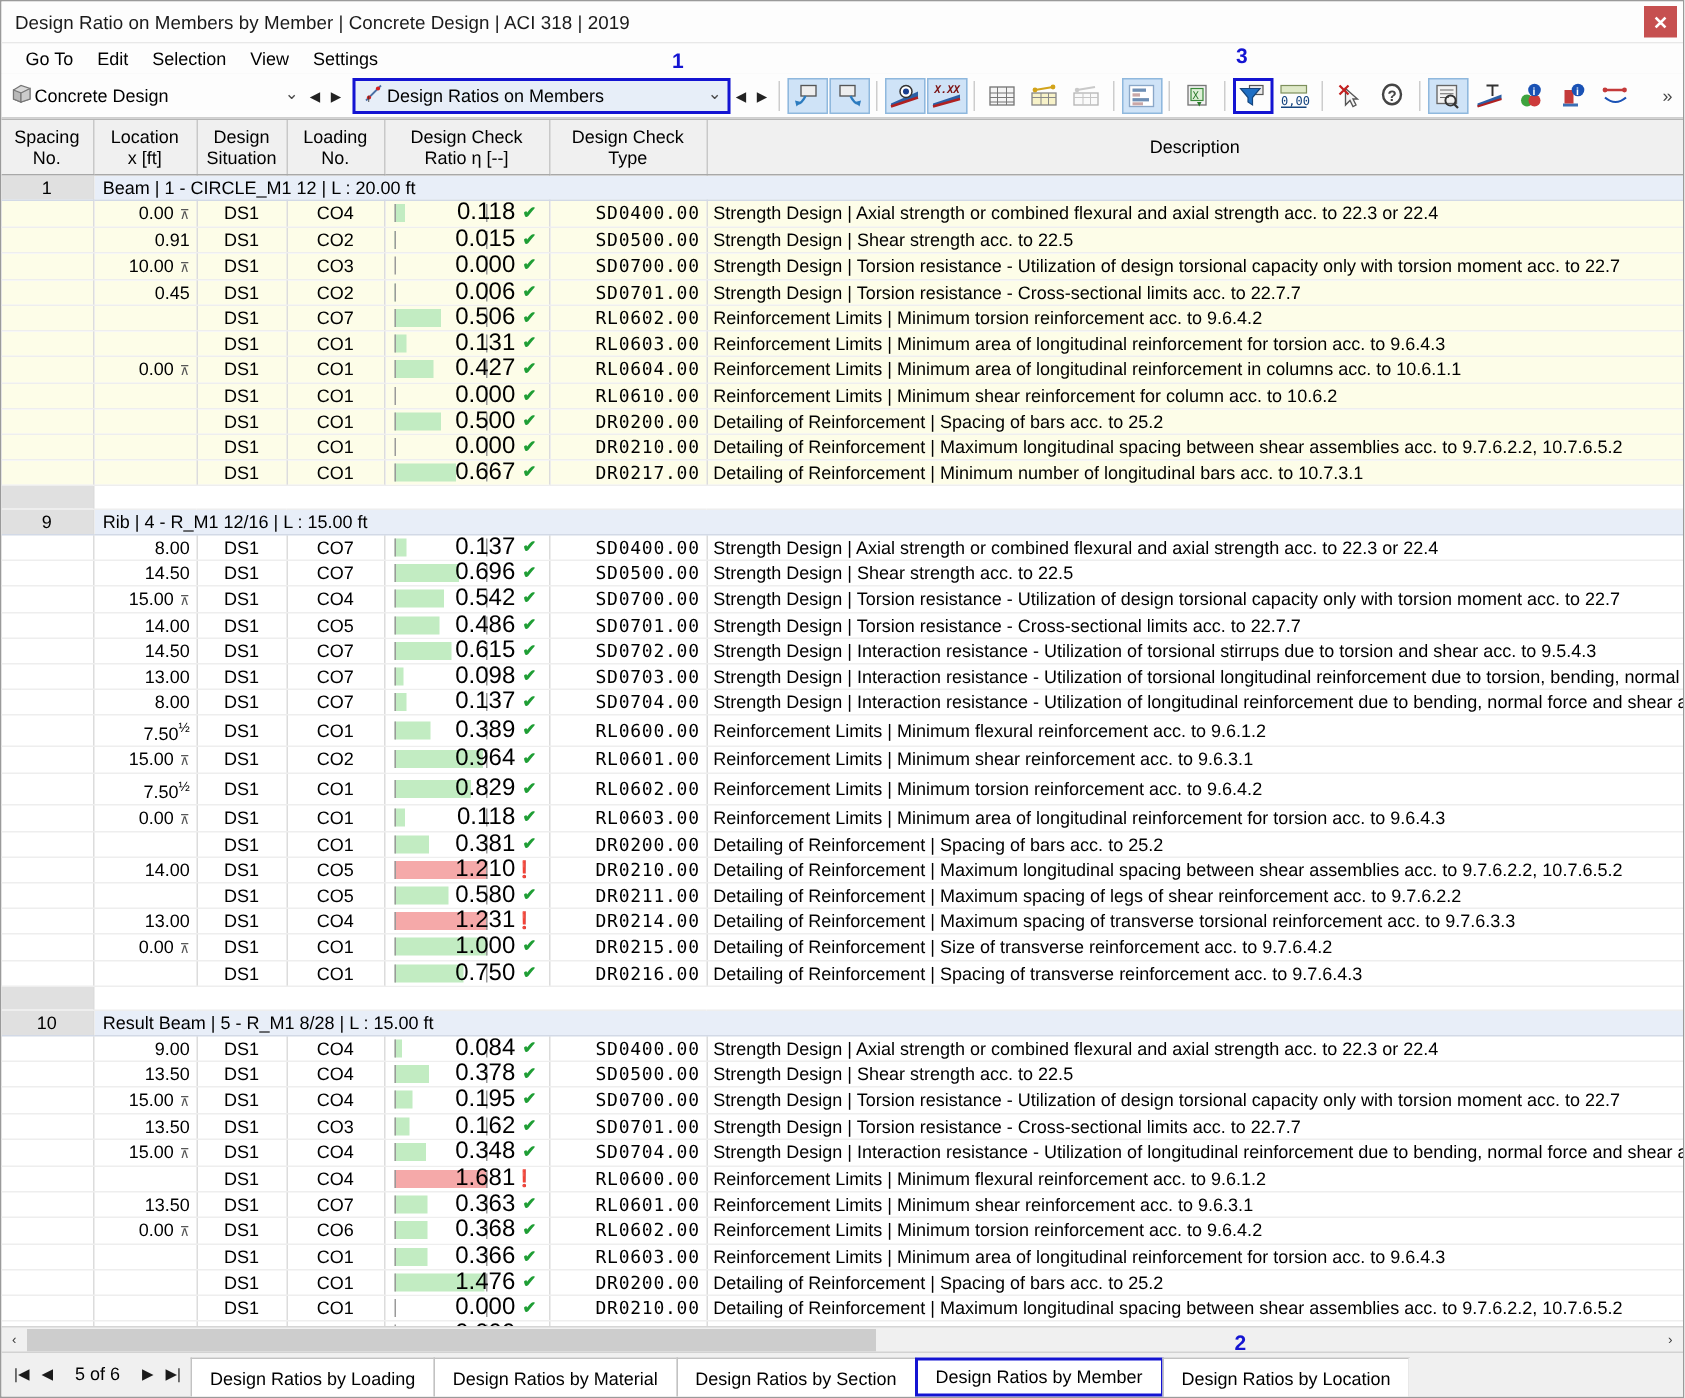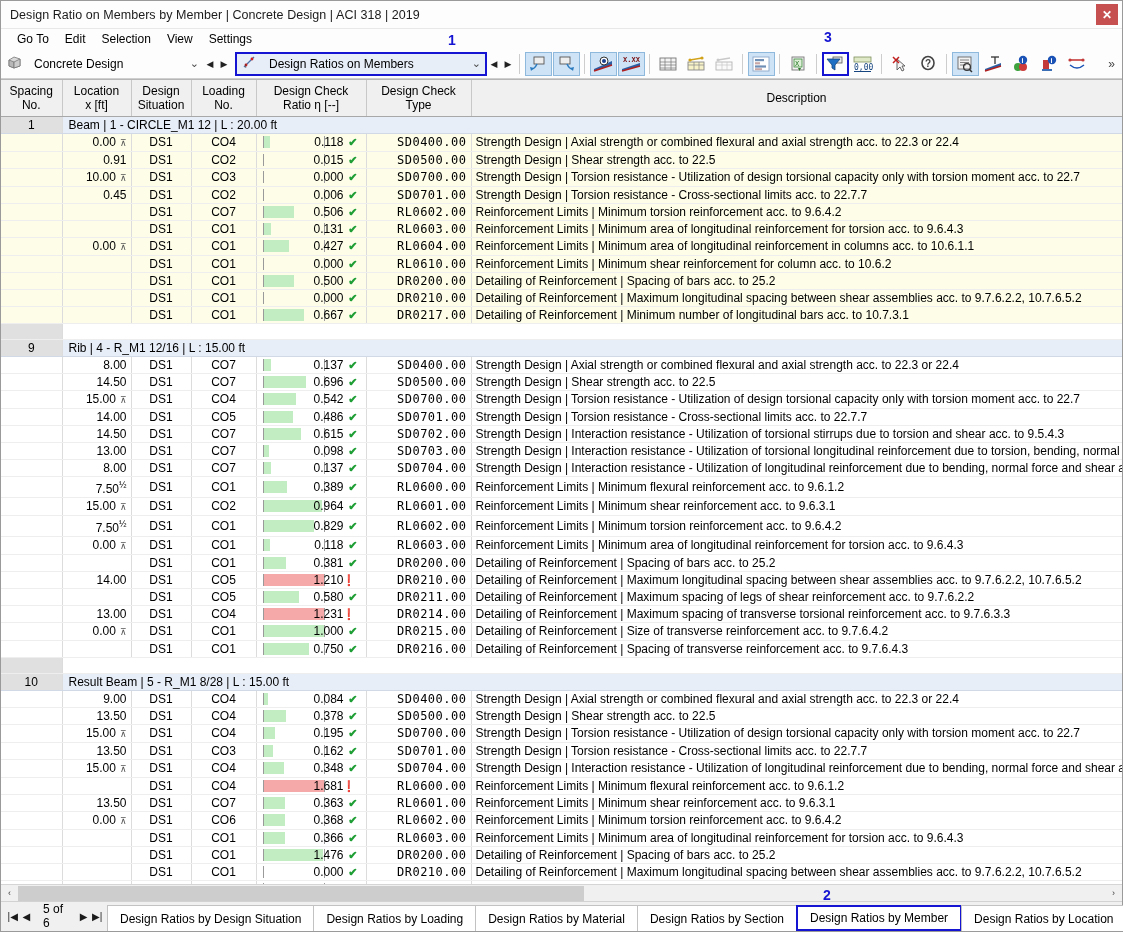--- a/index.html
+++ b/index.html
@@ -68,21 +68,21 @@
     padding-left: 4px;
     position: relative;
   }
   .combo-box {
     display: flex; align-items: center;
     height: 22px;
     padding: 0 4px 0 2px;
     background: transparent;
     min-width: 0;
   }
-  .combo-label { margin-left: 12px; white-space: nowrap; }
+  .combo-label { margin-left: 1px; white-space: nowrap; }
   .chev {
     margin-left: auto; padding-left: 10px;
     color: #4a4a4a; font-size: 11px; line-height: 1;
   }
   .arrow-btn {
     width: 14px; height: 22px;
     display: flex; align-items: center; justify-content: center;
     color: #222; font-size: 9px; cursor: pointer;
   }
   .combo2 {
@@ -94,21 +94,21 @@
     margin-left: 4px;
   }
   .tb-sep { width: 1px; height: 20px; background: #cdcdcd; margin: 0 4px; }
   .tb-btn {
     width: 27px; height: 24px;
     display: flex; align-items: center; justify-content: center;
     cursor: pointer;
     border: 1px solid transparent;
     margin: 0 0.5px;
   }
-  .tb-btn.on { background: #cfe3f7; border: 1px solid #8fb8dd; }
+  .tb-btn.on { background: #cfe3f7; border: 1px solid #8fb8dd; font-style: italic; }
   .tb-btn.sel { border: 2px solid #1414d2; }
   .tb-overflow {
     margin-left: auto; padding-right: 7px;
     color: #444; font-size: 12px; cursor: pointer;
   }
 
   
   .table-wrap {
     flex: 1 1 auto;
     background: #fff;
@@ -157,21 +157,21 @@
   .bar {
     position: absolute; left: 0; top: 0; bottom: 0;
     background: #c2ecc2;
   }
   .bar.over { background: #f5a9a9; }
   .tick {
     position: absolute; top: 0; bottom: 0; width: 1px; background: #9a9a9a;
   }
   .ratio-val {
     position: absolute; right: 18px; top: 0; line-height: 16px;
-    font-size: 12px; text-align: right;
+    font-size: 16px; text-align: right;
   }
   .ratio-val.bad { color: #000; }
   .ok-ic { position: absolute; right: 4px; top: 0; line-height: 16px; color: #1f9e35; font-size: 11px; font-weight: bold; }
   .bad-ic { position: absolute; right: 5px; top: 0; line-height: 16px; color: #d42020; font-size: 11px; font-weight: bold; }
   td.dct { text-align: right; font-family: "DejaVu Sans Mono", monospace; font-size: 11.5px; letter-spacing: 0.5px; padding-right: 8px; }
   td.desc { text-align: left; padding-left: 6px; }
   .loc-ic { display: inline-block; margin-left: 4px; color: #555; font-size: 9px; }
   .half { font-size: 9px; vertical-align: super; }
   .spacer-row td { background: #ffffff; border-right: 1px solid #dcdcdc; }
   .spacer-row td.memno { background: #e0e0e0; }
@@ -1268,21 +1268,20 @@
   <div class="callout" style="left:822px; top:886px;">2</div>
 
   <div class="tabbar">
     <div class="nav-btns">
       <div class="nav-b">|◀</div>
       <div class="nav-b">◀</div>
       <div class="pageinfo">5 of 6</div>
       <div class="nav-b">▶</div>
       <div class="nav-b">▶|</div>
     </div>
-    <div class="tab">Design Ratios by Design Situation</div>
     <div class="tab">Design Ratios by Loading</div>
     <div class="tab">Design Ratios by Material</div>
     <div class="tab">Design Ratios by Section</div>
     <div class="tab active">Design Ratios by Member</div>
     <div class="tab">Design Ratios by Location</div>
     <div class="tab-fill"></div>
   </div>
 
 </div>
 

